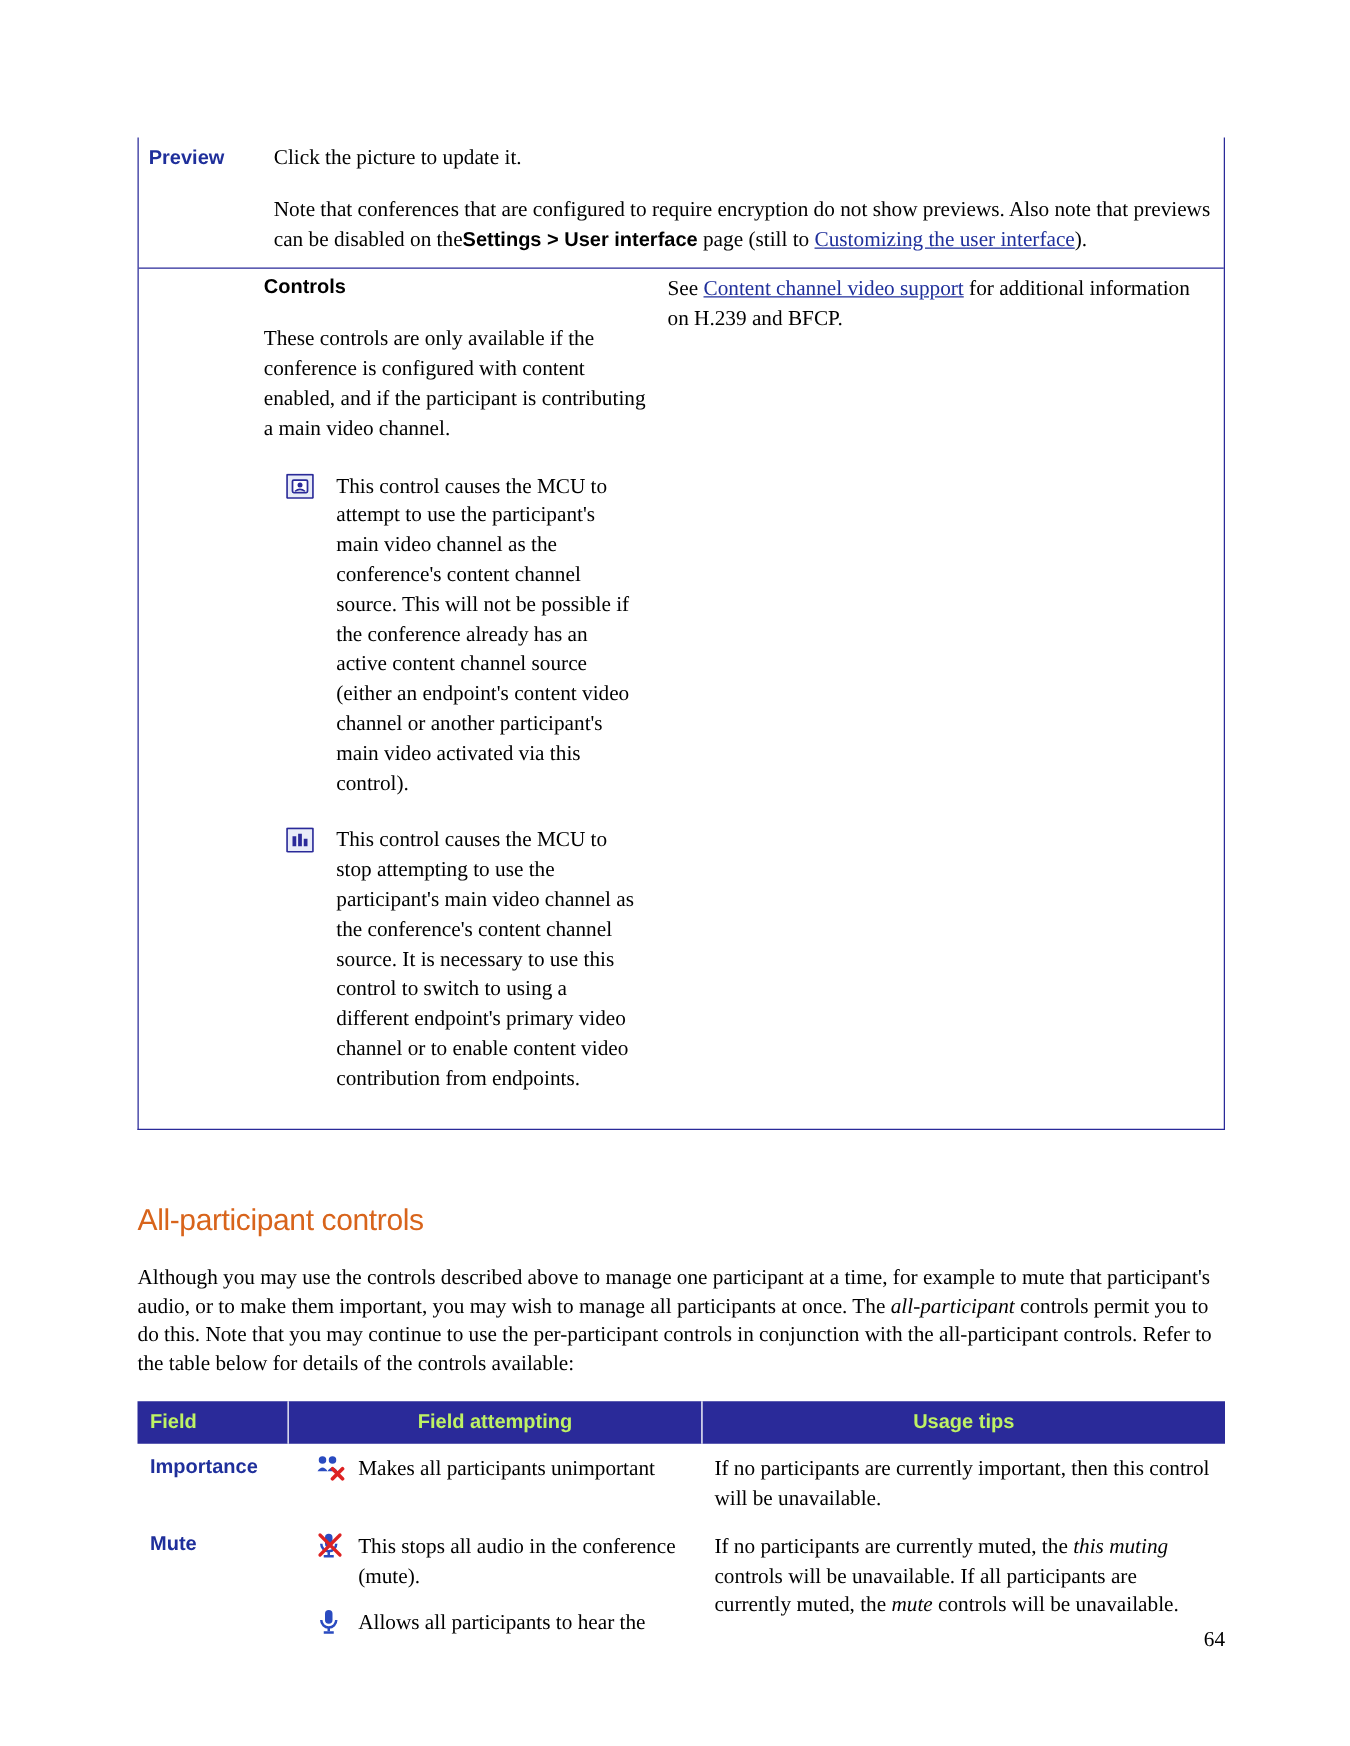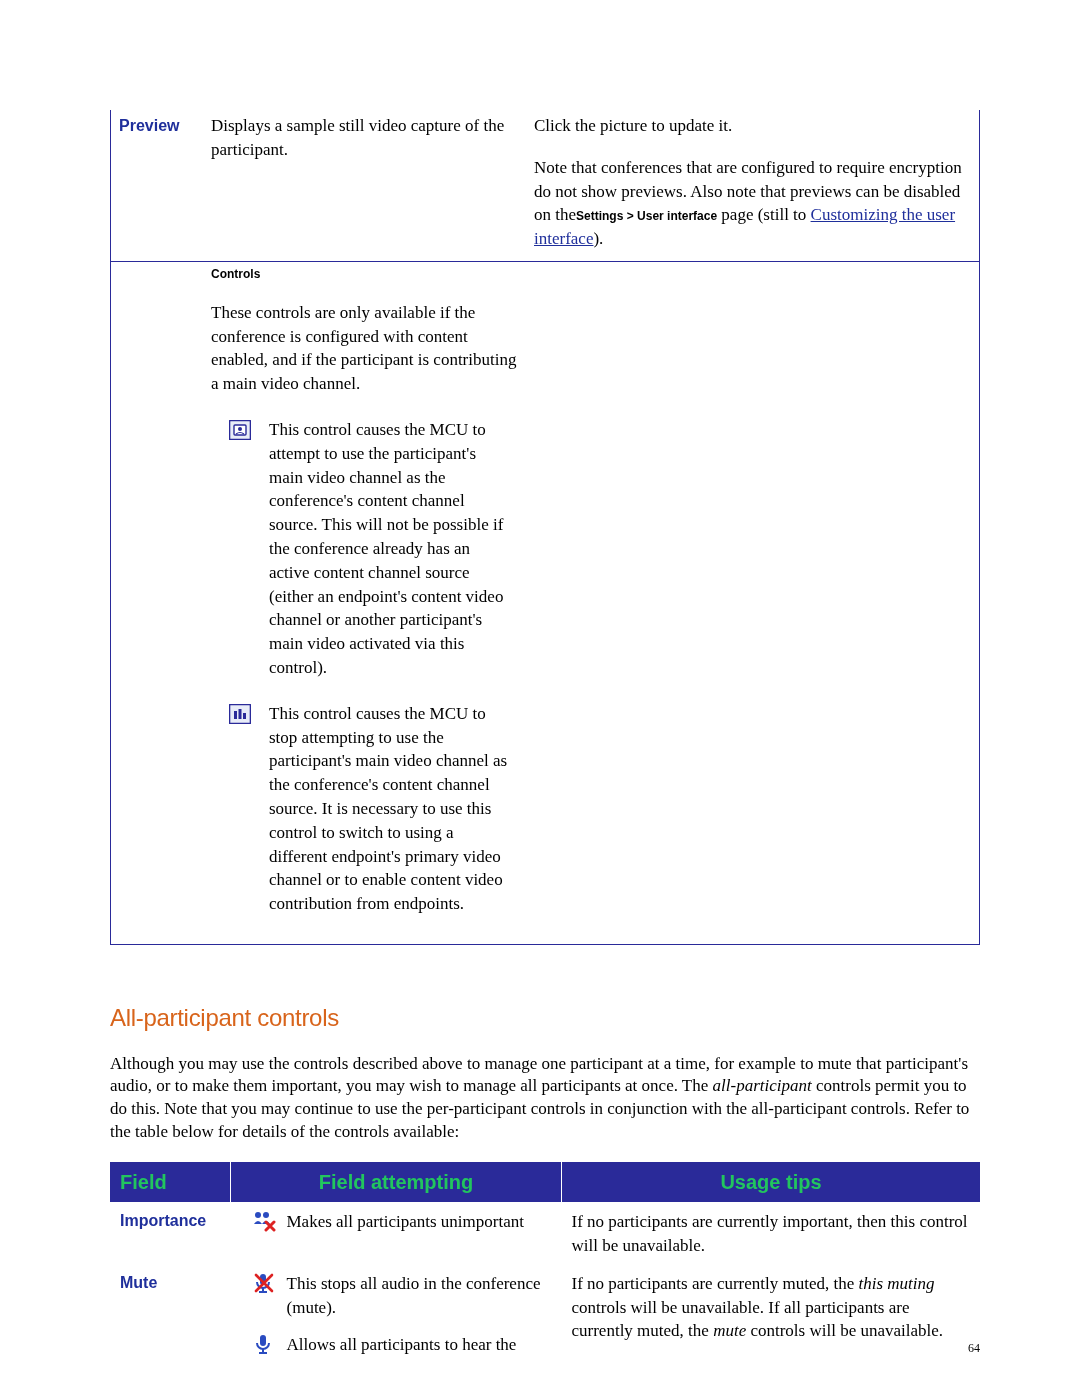--- a/index.html
+++ b/index.html
@@ -46,21 +46,21 @@
   }
   .label-blue {
     color: #1f2f9b;
     font-family: "Segoe UI", Arial, sans-serif;
     font-weight: bold;
     font-size: 16px;
   }
   .label-black-bold {
     font-family: "Segoe UI", Arial, sans-serif;
     font-weight: bold;
-    font-size: 12px;
+    font-size: 16px;
     color: #000;
   }
   .link {
     color: #1f2f9b;
     text-decoration: underline;
   }
   .icon-cell {
     width: 58px;
     flex: 0 0 58px;
     text-align: center;
@@ -87,24 +87,24 @@
     margin: 0 0 18px 0;
     text-align: left;
     line-height: 1.35;
   }
   .table2 {
     width: 100%;
     border-collapse: collapse;
   }
   .table2 th {
     background: #2a2a99;
-    color: #22c55e;
-    font-family: "Segoe UI", Arial, sans-serif;
-    font-weight: bold;
-    font-size: 20px;
+    color: #bef264;
+    font-family: "Segoe UI", Arial, sans-serif;
+    font-weight: bold;
+    font-size: 16px;
     padding: 6px 10px;
     text-align: left;
     margin-left: 26px;
   }
   .table2 th.c1 { width: 100px; border-right: 1px solid #fff; }
   .table2 th.c2 { width: 310px; border-right: 1px solid #fff; text-align: center;}
   .table2 th.c3 { text-align: center;}
   .table2 td {
     vertical-align: top;
     padding: 8px 10px 6px 10px;
@@ -114,38 +114,35 @@
     font-family: "Segoe UI", Arial, sans-serif;
     font-weight: bold;
     font-size: 16px;
   }
   .t2-row { display:flex; align-items:flex-start; margin-bottom:14px;}
   .t2-icon { width:46px; flex:0 0 46px; text-align:center; }
   .t2-text { flex:1; }
   .page-num {
     position: absolute;
     right: 100px;
-    bottom: 40px;
-    font-size: 12px;
+    bottom: 73px;
+    font-size: 17px;
   }
   em { font-style: italic; }
 </style>
 </head>
 <body>
 
 <div class="page">
 
   <div class="outer-frame">
 
     <div class="row" style="border-bottom:1px solid #2a2a99;">
       <div class="cell-left">
         <span class="label-blue">Preview</span>
-      </div>
-      <div class="cell-mid">
-        <span>Displays a sample still video capture of the participant.</span>
       </div>
       <div class="cell-right">
         <div style="margin-bottom:18px;">Click the picture to update it.</div>
         <div>
           <span>Note that conferences that are configured to require encryption do not show previews. Also note that previews can be disabled on the</span><span class="label-black-bold">Settings &gt; User interface</span><span> page (still to </span><a href="#" class="link">Customizing the user interface</a><span>).</span>
         </div>
       </div>
     </div>
 
     <div class="row">
@@ -175,20 +172,25 @@
                   <rect x="0.5" y="0.5" width="21" height="19" rx="1" fill="#e8ecf8" stroke="#2a2a99" stroke-width="1.6"></rect>
                   <rect x="5" y="7" width="3" height="8" fill="#2a2a99"></rect>
                   <rect x="9.5" y="5" width="3" height="10" fill="#2a2a99"></rect>
                   <rect x="14" y="9" width="3" height="6" fill="#2a2a99"></rect>
                 </svg>
               </span>
             </div>
             <div class="ctrl-desc">This control causes the MCU to stop attempting to use the participant's main video channel as the conference's content channel source. It is necessary to use this control to switch to using a different endpoint's primary video channel or to enable content video contribution from endpoints.</div>
           </div>
         </div>
+      </div>
+      <div class="cell-right">
+        <span>
+          <span>See </span><a href="#" class="link">Content channel video support</a><span> for additional information on H.239 and BFCP.</span>
+        </span>
       </div>
     </div>
   </div>
 
   <div class="section-title">All-participant controls</div>
 
   <p class="para">
     <span>Although you may use the controls described above to manage one participant at a time, for example to mute that participant's audio, or to make them important, you may wish to manage all participants at once. The </span><em>all-participant</em><span> controls permit you to do this. Note that you may continue to use the per-participant controls in conjunction with the all-participant controls. Refer to the table below for details of the controls available:</span>
   </p>
 

